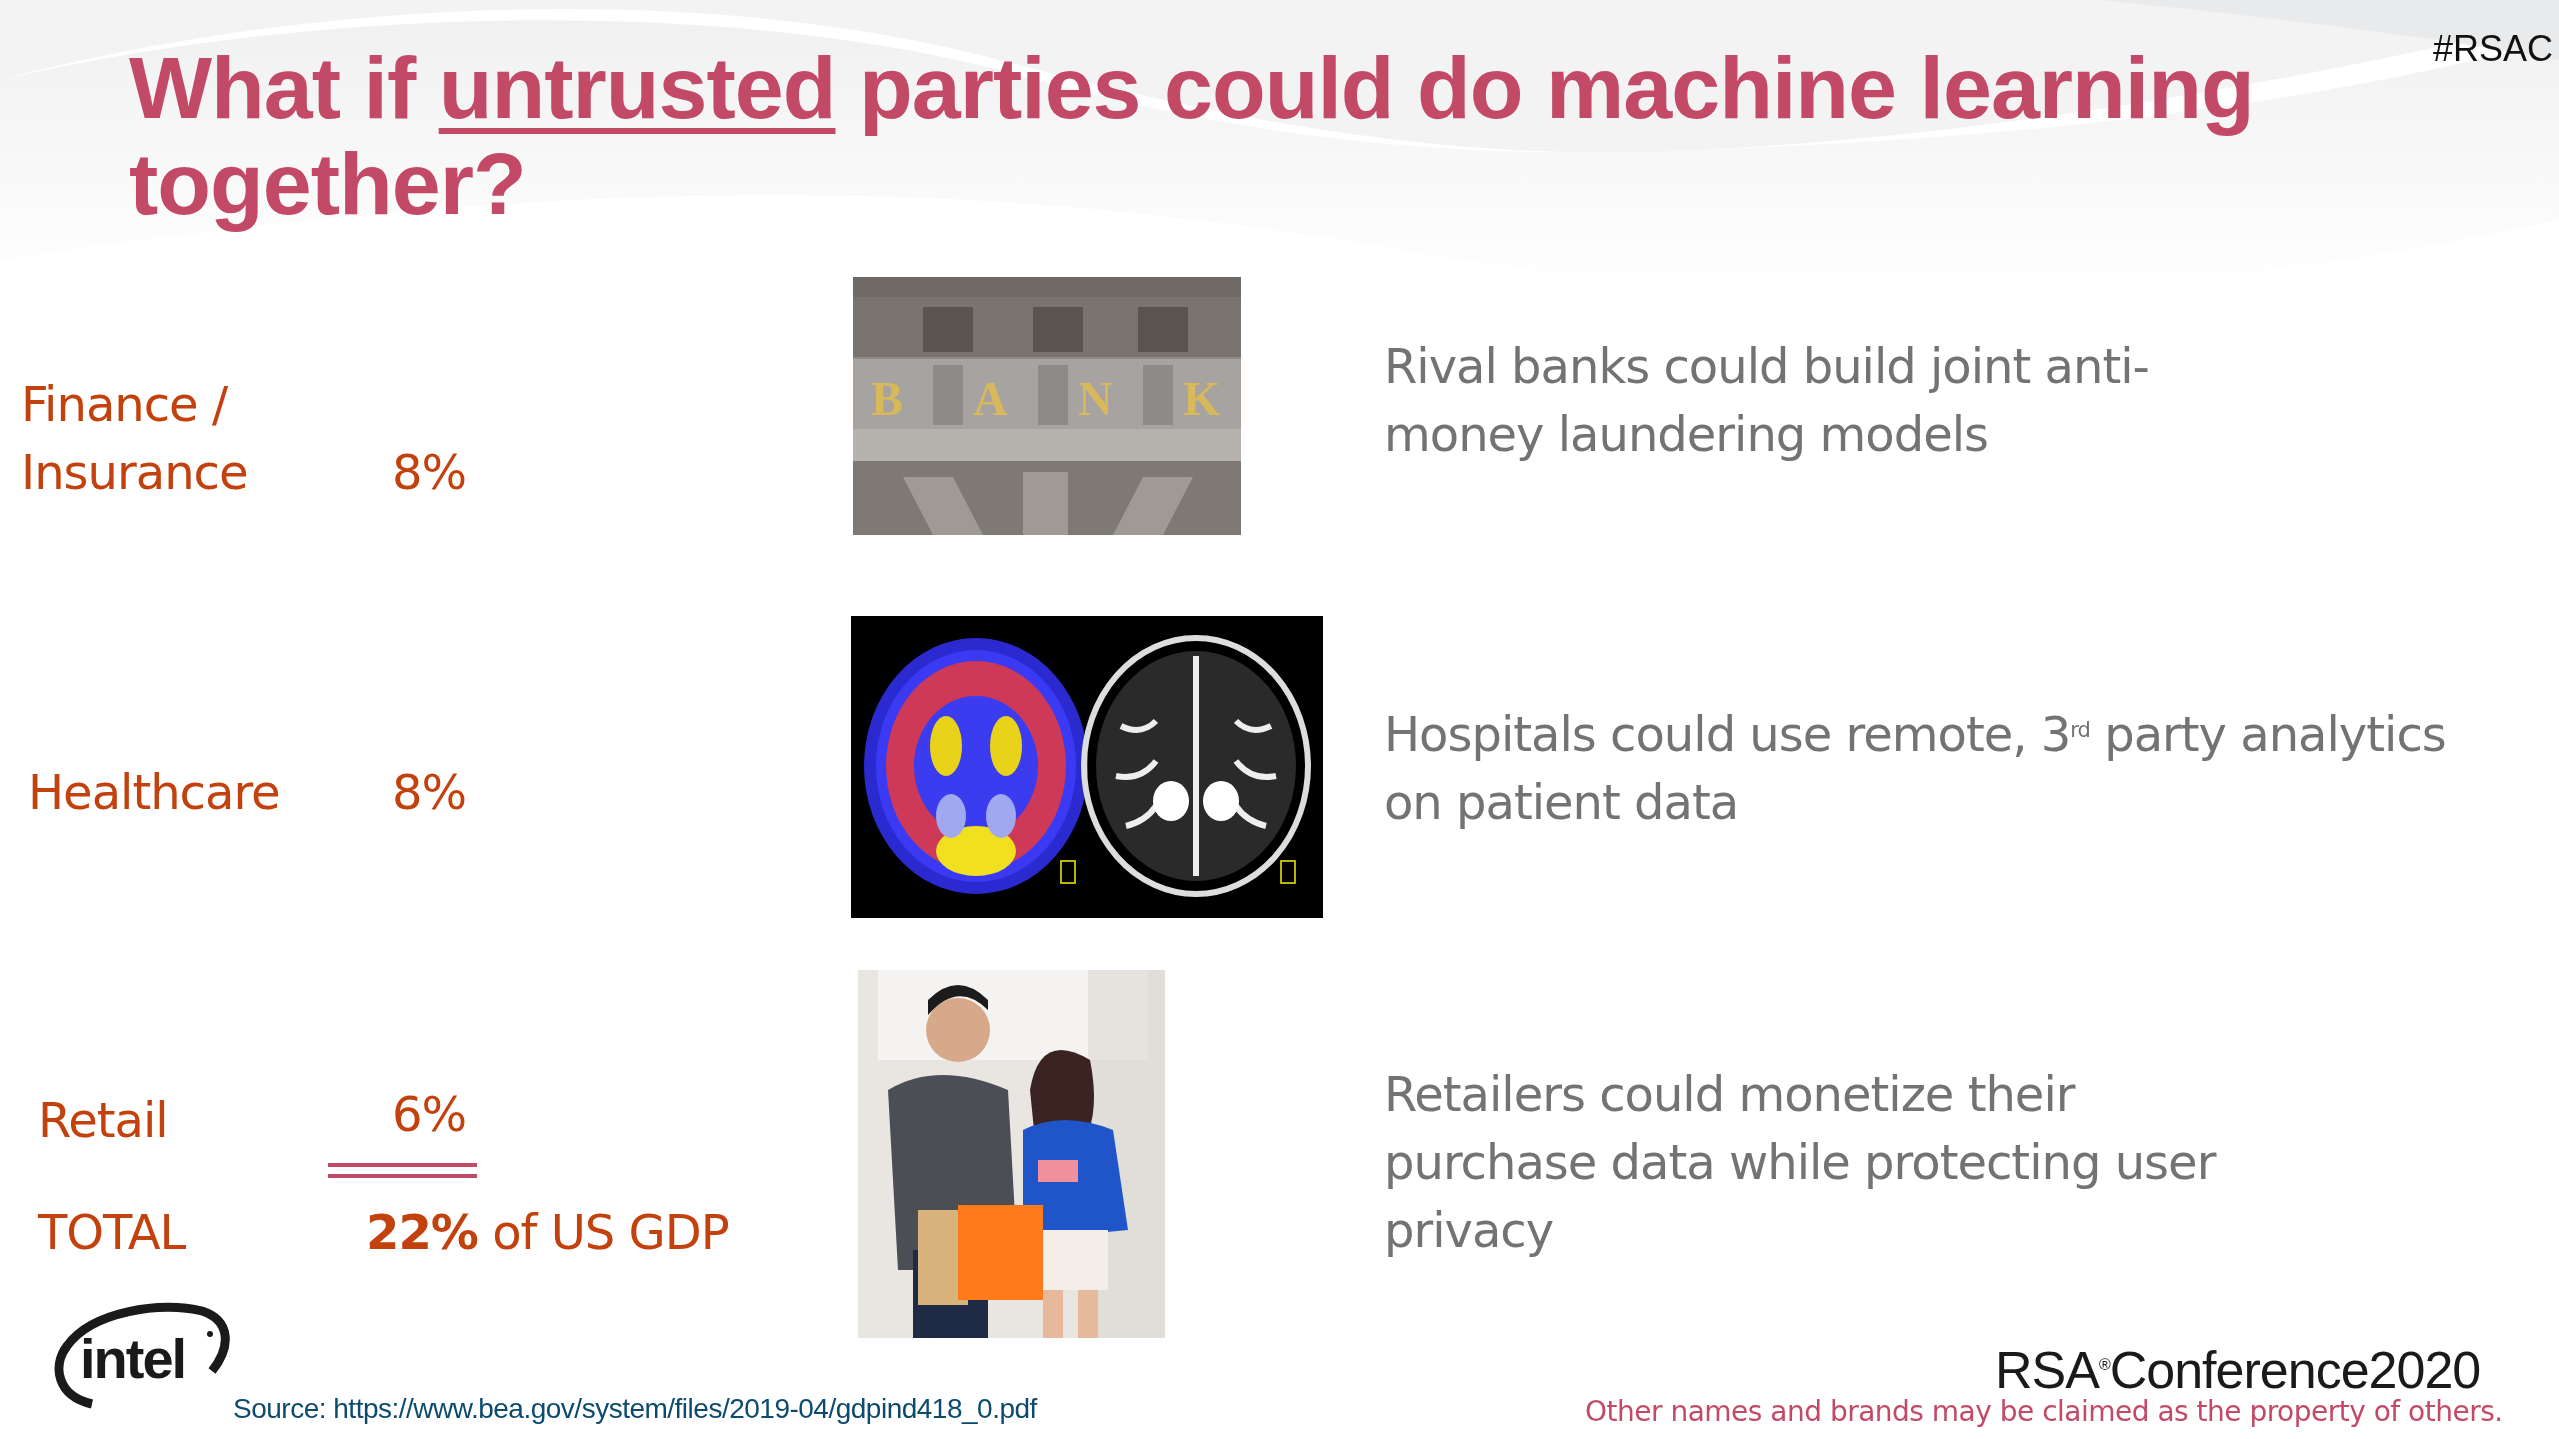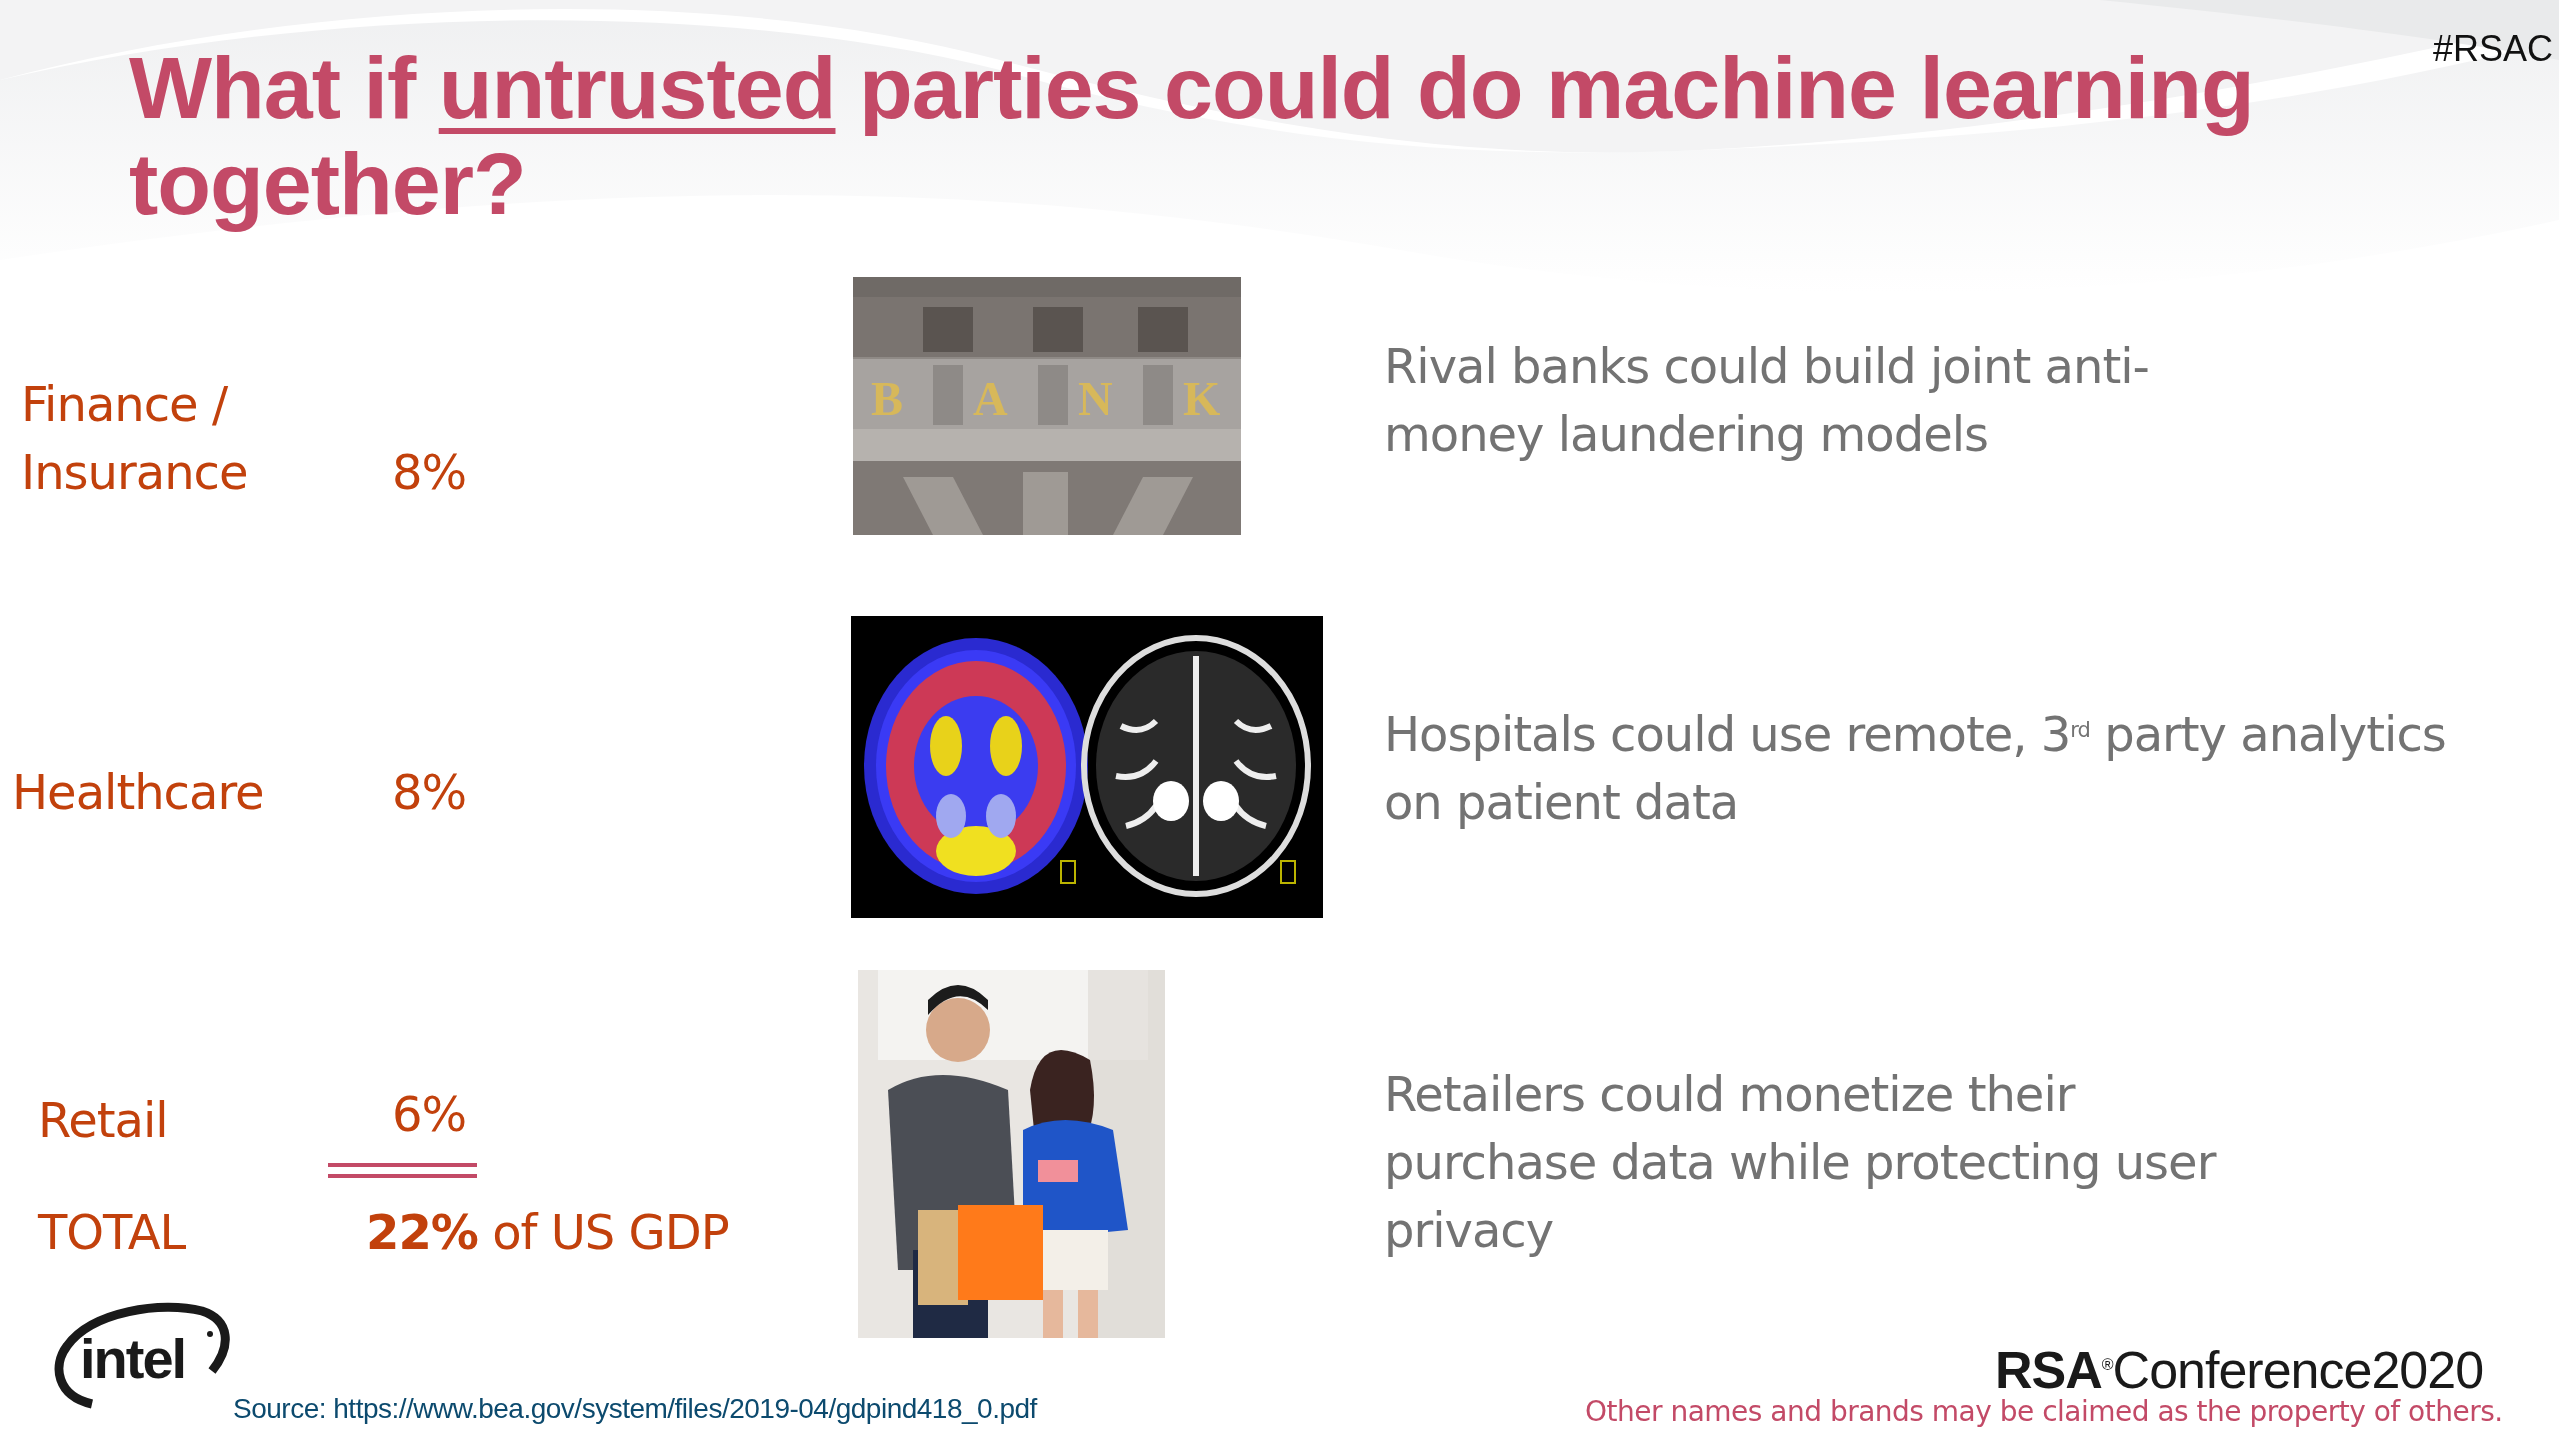--- a/index.html
+++ b/index.html
@@ -43,21 +43,21 @@
     position:absolute; left:52px; top:1296px; width:180px; height:118px;
   }
   .source {
     position:absolute; left:233px; top:1393px;
     font-family:Liberation Sans, sans-serif; font-size:28px; color:#0c4a6e; letter-spacing:-0.5px;
   }
   .rsa {
     position:absolute; left:1995px; top:1340px; font-size:52px; color:#1a1a1a;
     font-family:"Liberation Sans", sans-serif; white-space:nowrap; letter-spacing:-1px;
   }
-  .rsa .bold { font-weight:bold; }
+  .rsa .bold { font-weight:normal; }
   .rsa .thin { font-weight:normal; }
   .legal {
     position:absolute; left:1585px; top:1395px;
     font-family:"DejaVu Sans", sans-serif; font-size:28px; color:#c34a67; letter-spacing:-0.5px;
   }
 </style>
 </head>
 <body>
 
 <svg class="swoosh" viewBox="0 0 2559 420" preserveAspectRatio="none">
@@ -118,21 +118,21 @@
         <text x="330" y="138">K</text>
     </g>
   </svg>
 </div>
 
 <div class="desc" style="top:332px;">
   <div>Rival banks could build joint anti-</div>
   <div>money laundering models</div>
 </div>
 
-<div class="lbl" style="left:12px; top:758px;">Healthcare</div>
+<div class="lbl" style="left:28px; top:758px;">Healthcare</div>
 <div class="pct" style="left:392px; top:758px;">8%</div>
 
 <div class="img" style="left:851px; top:616px; width:472px; height:302px;">
   <svg viewBox="0 0 472 302">
     <rect width="472" height="302" fill="#000"></rect>
     <ellipse cx="125" cy="150" rx="112" ry="128" fill="#2a2ad0"></ellipse>
     <ellipse cx="125" cy="150" rx="100" ry="116" fill="#3a3af5"></ellipse>
     <ellipse cx="125" cy="150" rx="90" ry="105" fill="#e83a3a" opacity="0.85"></ellipse>
     <ellipse cx="125" cy="150" rx="62" ry="70" fill="#3b3cf0"></ellipse>
     <ellipse cx="95" cy="130" rx="16" ry="30" fill="#e8d21a"></ellipse>

